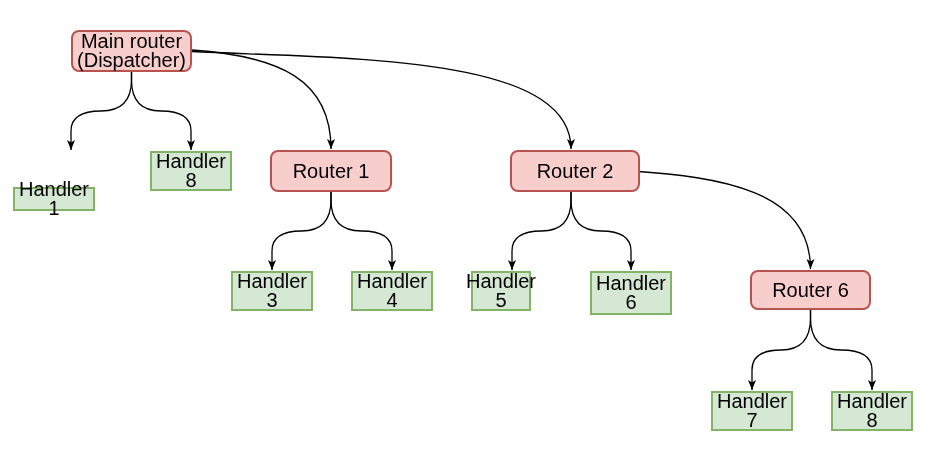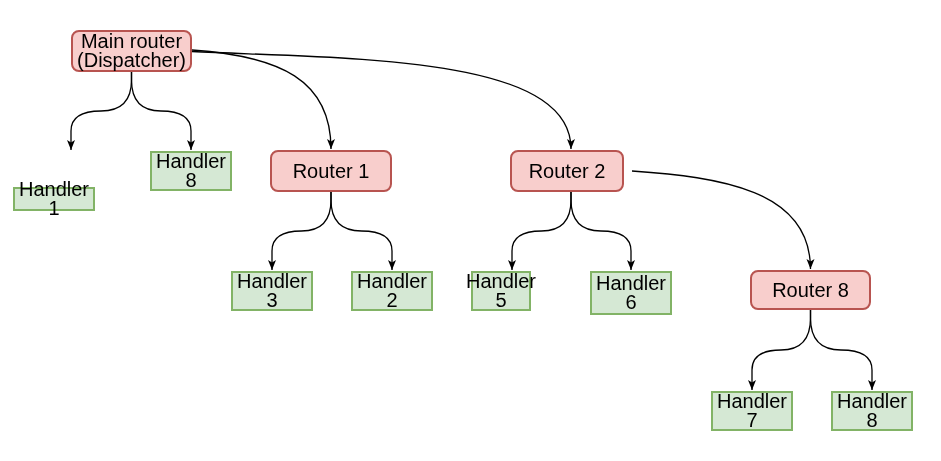--- a/index.html
+++ b/index.html
@@ -75,42 +75,42 @@
   </div>
 
   <div class="node handler" style="left:150px; top:151px; width:82px; height:40px;">
     <span class="label">Handler 8</span>
   </div>
 
   <div class="node router" style="left:270px; top:150px; width:122px; height:42px;">
     <span class="label">Router 1</span>
   </div>
 
-  <div class="node router" style="left:510px; top:150px; width:114px; height:42px;">
+  <div class="node router" style="left:510px; top:150px; width:130px; height:42px;">
     <span class="label">Router 2</span>
   </div>
 
   <div class="node handler" style="left:231px; top:271px; width:82px; height:40px;justify-content:flex-end;">
     <span class="label">Handler 3</span>
   </div>
 
   <div class="node handler" style="left:351px; top:271px; width:82px; height:40px;">
-    <span class="label">Handler 2</span>
+    <span class="label">Handler 4</span>
   </div>
 
   <div class="node handler" style="left:471px; top:271px; width:60px; height:40px;">
     <span class="label">Handler 5</span>
   </div>
 
   <div class="node handler" style="left:590px; top:271px; width:82px; height:44px;">
     <span class="label">Handler 6</span>
   </div>
 
   <div class="node router" style="left:750px; top:270px; width:121px; height:40px;">
-    <span class="label">Router 8</span>
+    <span class="label">Router 6</span>
   </div>
 
   <div class="node handler" style="left:711px; top:391px; width:82px; height:40px;">
     <span class="label">Handler 7</span>
   </div>
 
   <div class="node handler" style="left:831px; top:391px; width:82px; height:40px;">
     <span class="label">Handler 8</span>
   </div>
 

